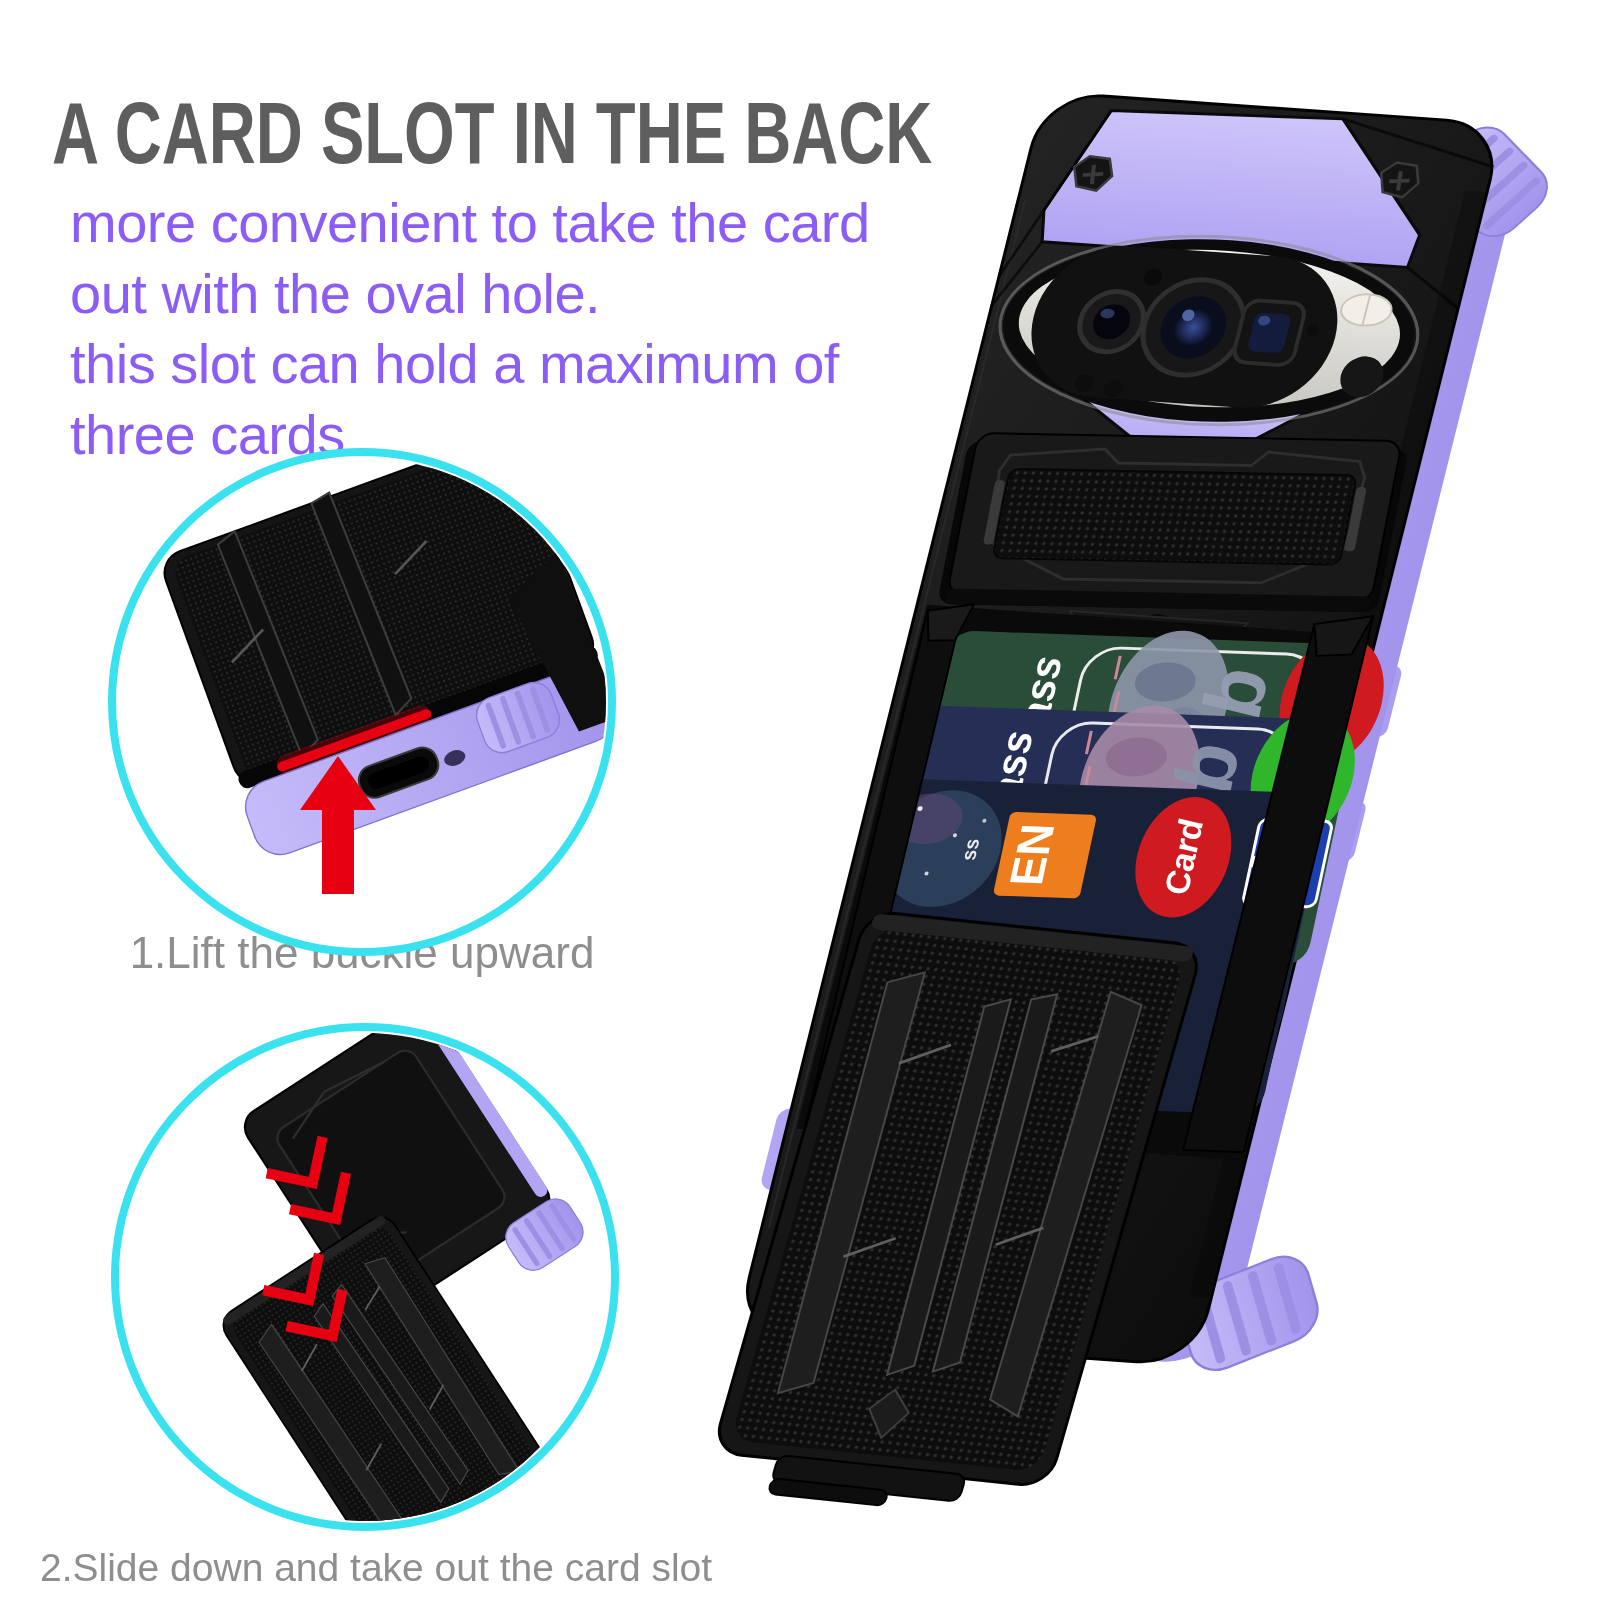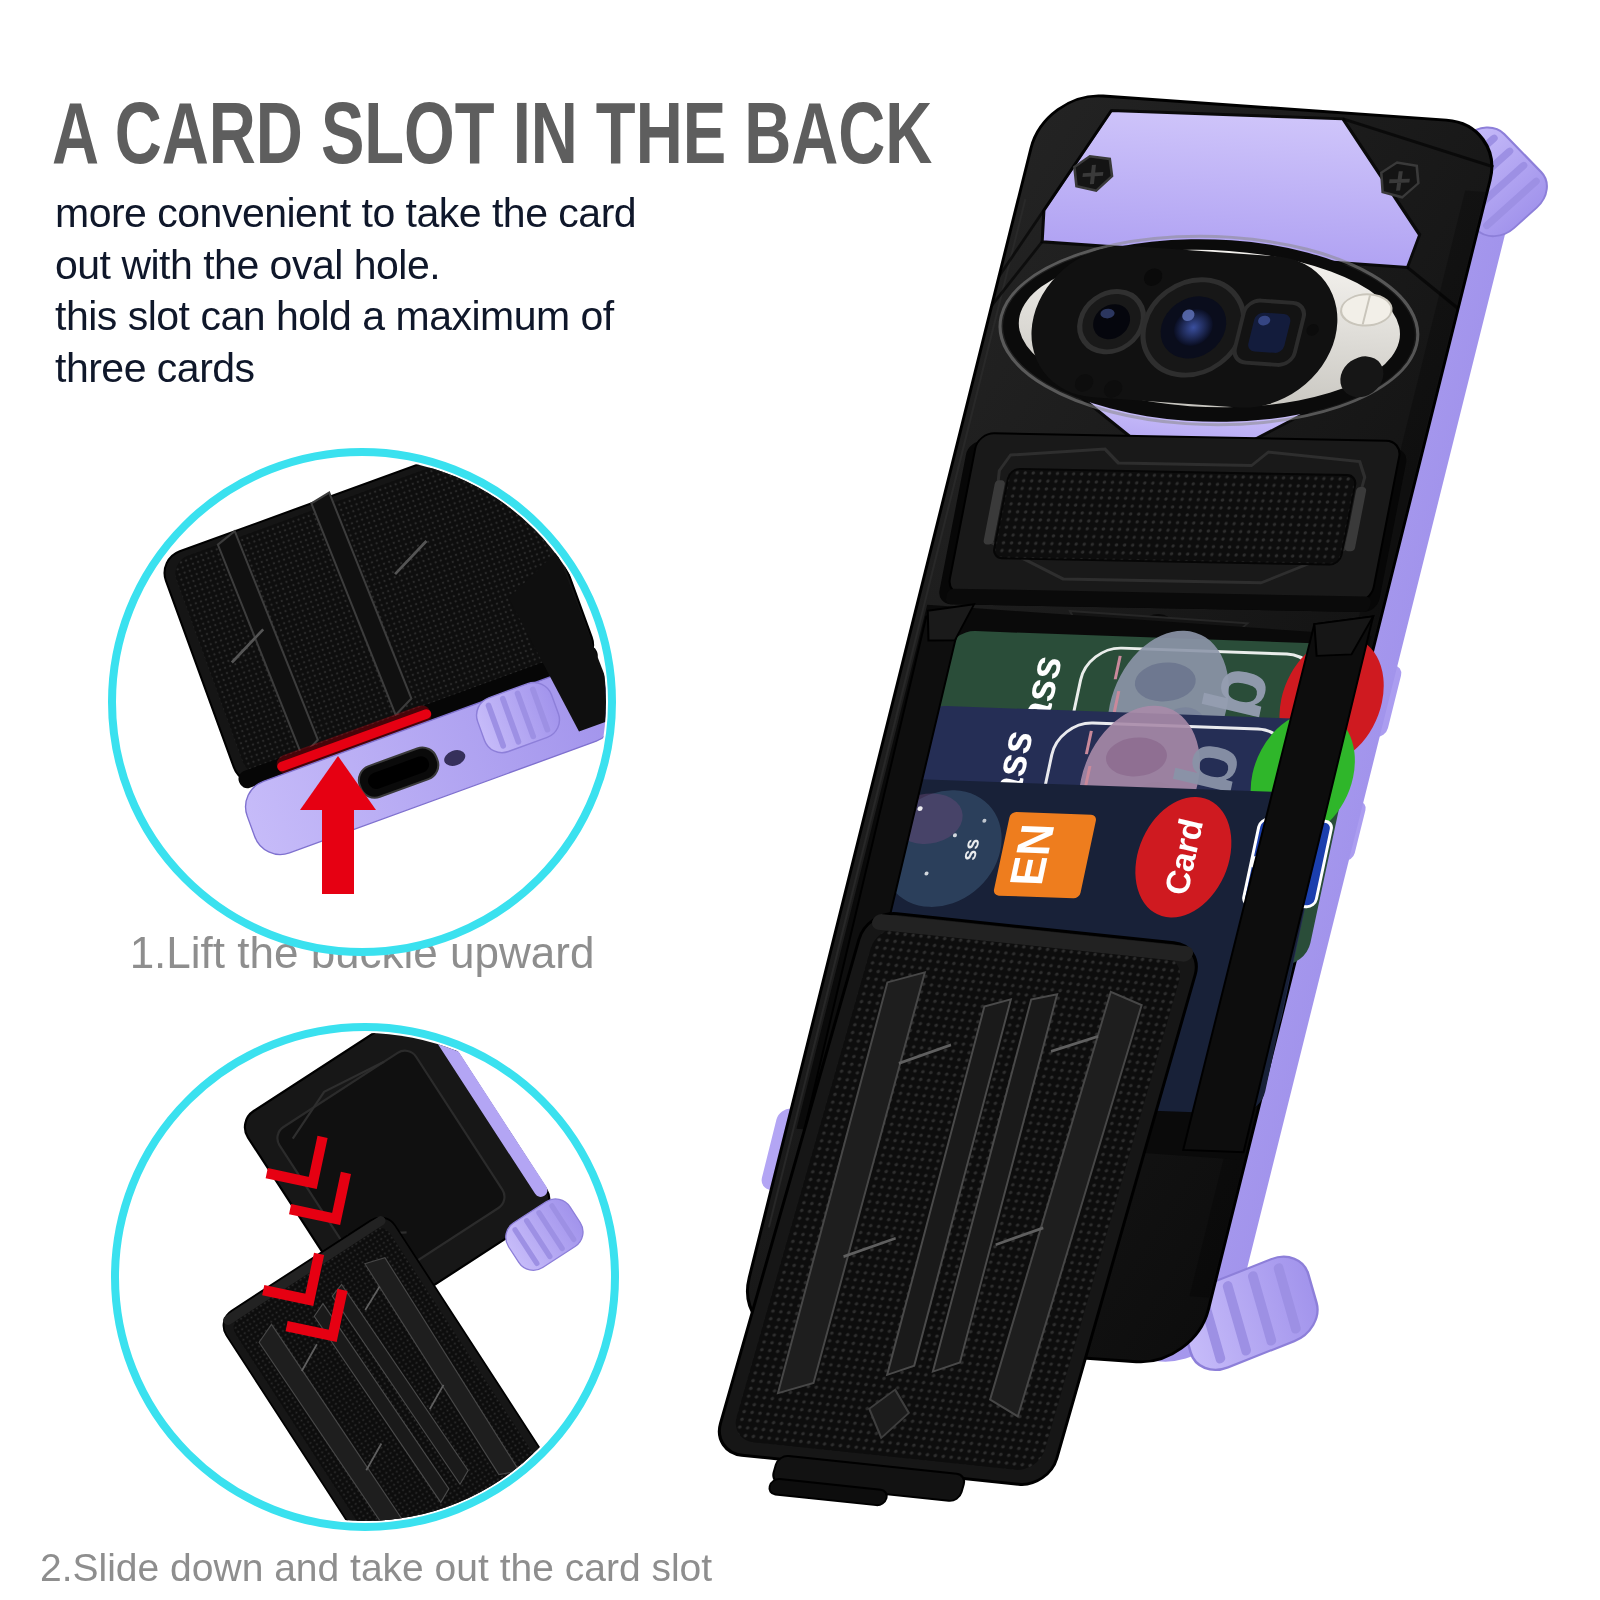--- a/index.html
+++ b/index.html
@@ -2,21 +2,21 @@
 <html><head>
 <meta charset="utf-8">
 <style>
   html,body{margin:0;padding:0;background:#fff;}
   .canvas{position:relative;width:1600px;height:1600px;background:#fff;overflow:hidden;
           font-family:"Liberation Sans",sans-serif;margin-top:30px;}
   .art{position:absolute;left:0;top:0;width:1600px;height:1600px;}
   .headline{position:absolute;left:52px;top:52px;font-size:88px;font-weight:bold;
             color:#5e5e5e;letter-spacing:0px;transform:scaleX(.74);transform-origin:left top;
             white-space:nowrap;}
-  .desc{position:absolute;left:55px;top:158px;font-size:41px;color:#0f172a;
+  .desc{position:absolute;left:70px;top:158px;font-size:56px;color:#8b5cf6;
         line-height:1.26;white-space:pre-line;letter-spacing:-.5px;width:820px;}
   .step{position:absolute;color:#8e8e8e;white-space:nowrap;}
   .step1{left:112px;top:898px;width:500px;text-align:center;font-size:44px;}
   .step2{left:40px;top:1516px;width:660px;text-align:center;font-size:39px;}
   svg text{font-family:"Liberation Sans",sans-serif;}
 </style>
 </head>
 <body>
 
 <div class="canvas">

